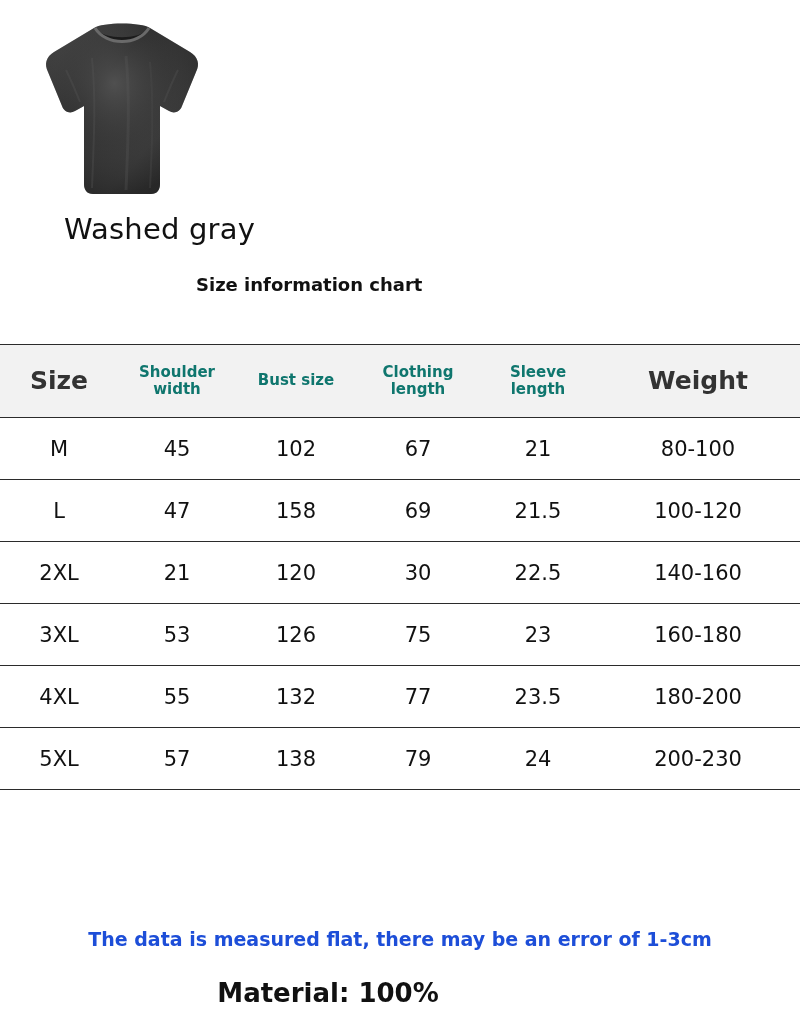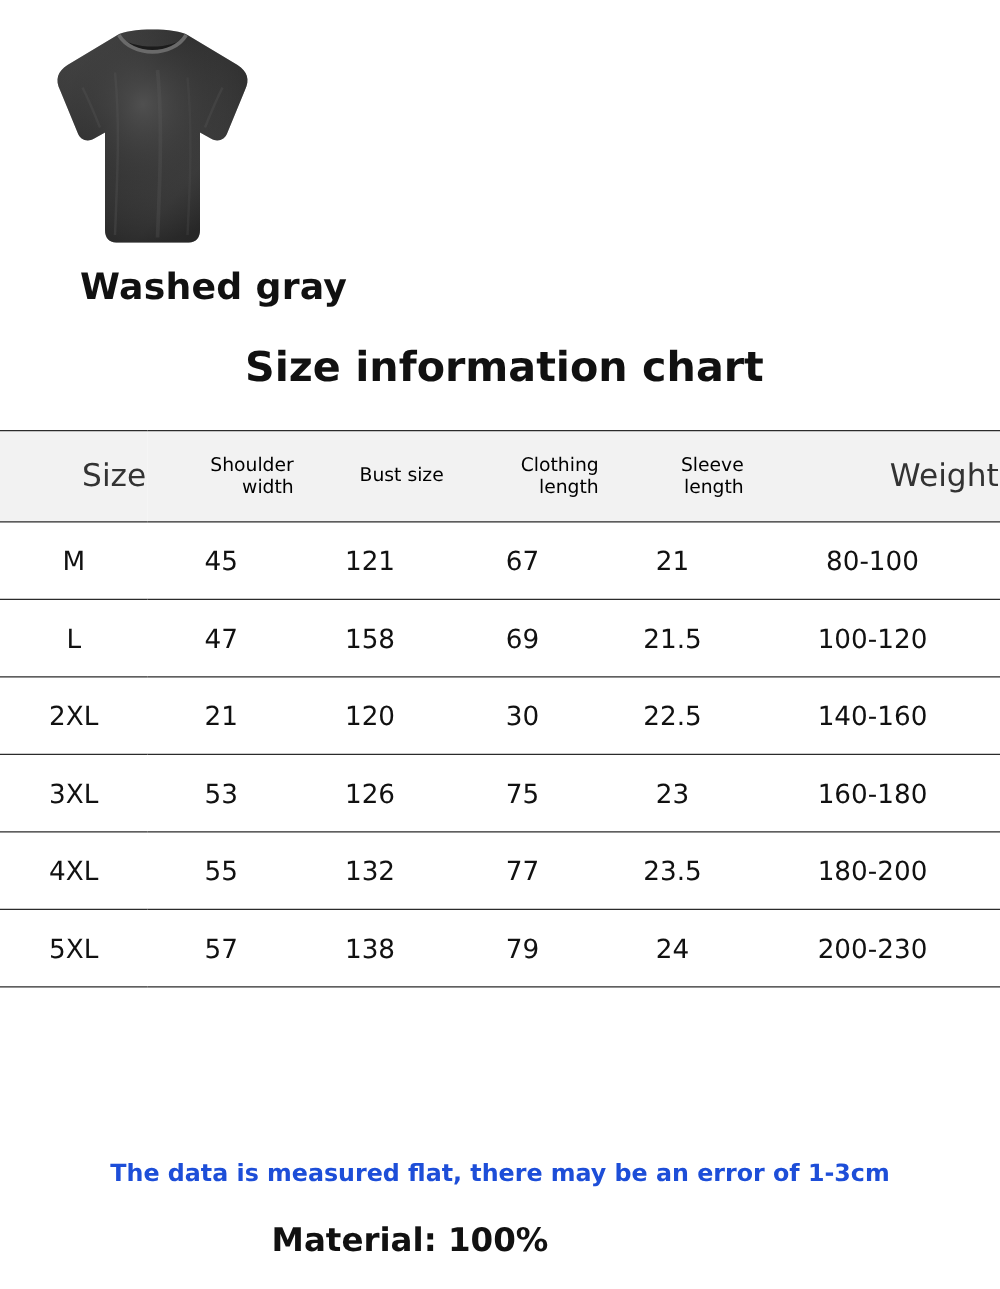--- a/index.html
+++ b/index.html
@@ -32,29 +32,29 @@
     height: 180px;
   }
   .tee svg { display: block; }
 
   
   .color-title {
     position: absolute;
     left: 64px;
     top: 212px;
     font-size: 29px;
-    font-weight: bold;
+    font-weight: normal;
     letter-spacing: 0.2px;
     color: #111;
   }
   .chart-title {
     position: absolute;
     left: 196px;
     top: 274px;
-    font-size: 33px;
+    font-size: 18px;
     font-weight: bold;
     color: #111;
   }
 
   
   .size-table {
     position: absolute;
     left: 0;
     top: 344px;
     width: 800px;
@@ -64,31 +64,30 @@
   .size-table th, .size-table td {
     text-align: center;
     vertical-align: middle;
     border-top: 1px solid #2b2b2b;
     border-bottom: 1px solid #2b2b2b;
   }
   .size-table thead th {
     background: #f2f2f2;
     height: 70px;
     color: #3a3a3a;
-    font-weight: normal;
+    font-weight: bold;
     line-height: 1.15;
-    text-align: right;
   }
   .size-table thead th.big {
     font-size: 25px;
     color: #333;
   }
   .size-table thead th.small {
     font-size: 15px;
-    color: #000000;
+    color: #0f766e;
   }
   .size-table tbody td {
     height: 59px;
     font-size: 21px;
     color: #111;
     background: #ffffff;
   }
   .col-size    { width: 118px; }
   .col-shoulder{ width: 118px; }
   .col-bust    { width: 120px; }
@@ -194,21 +193,21 @@
       </th>
       <th class="big">
         <span>Weight</span>
       </th>
     </tr>
   </thead>
   <tbody>
     <tr>
       <td>M</td>
       <td>45</td>
-      <td>121</td>
+      <td>102</td>
       <td>67</td>
       <td>21</td>
       <td>80-100</td>
     </tr>
     <tr>
       <td>L</td>
       <td>47</td>
       <td>158</td>
       <td>69</td>
       <td>21.5</td>

